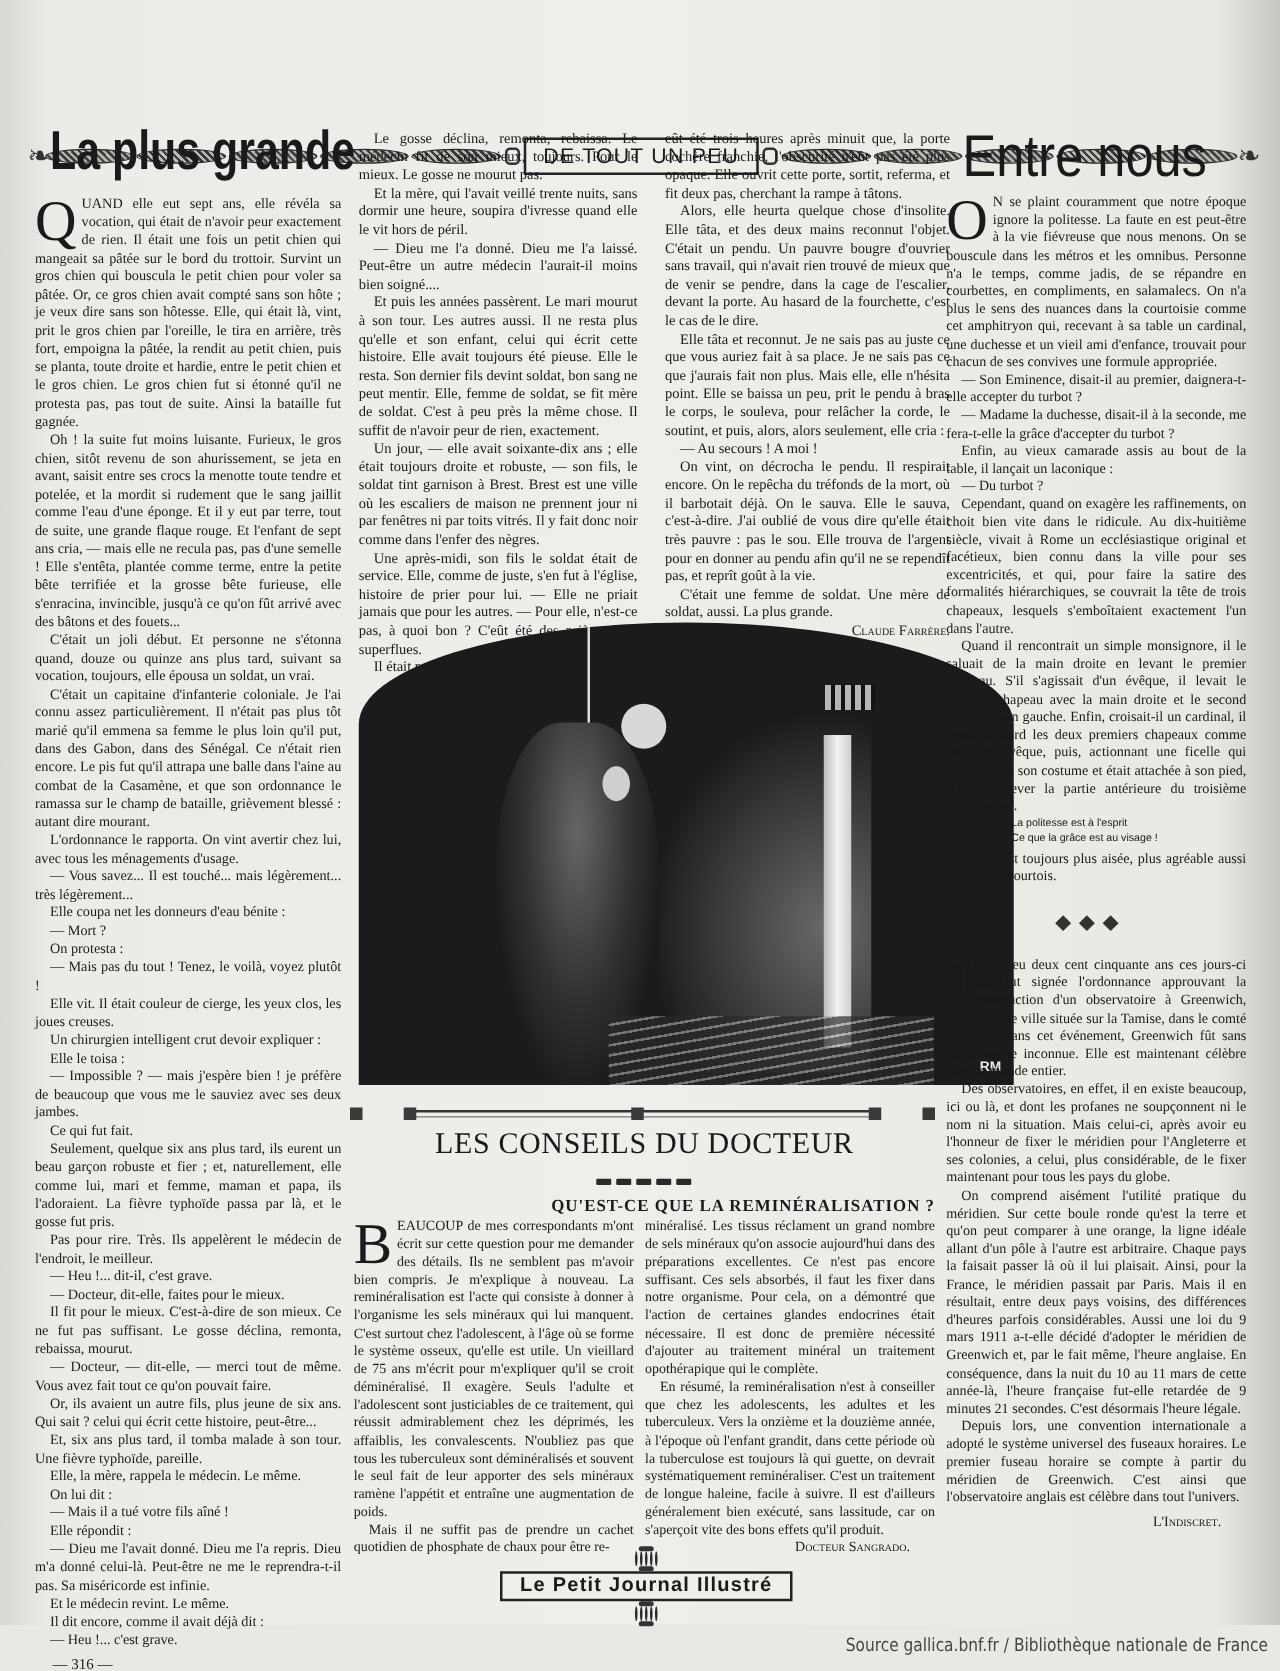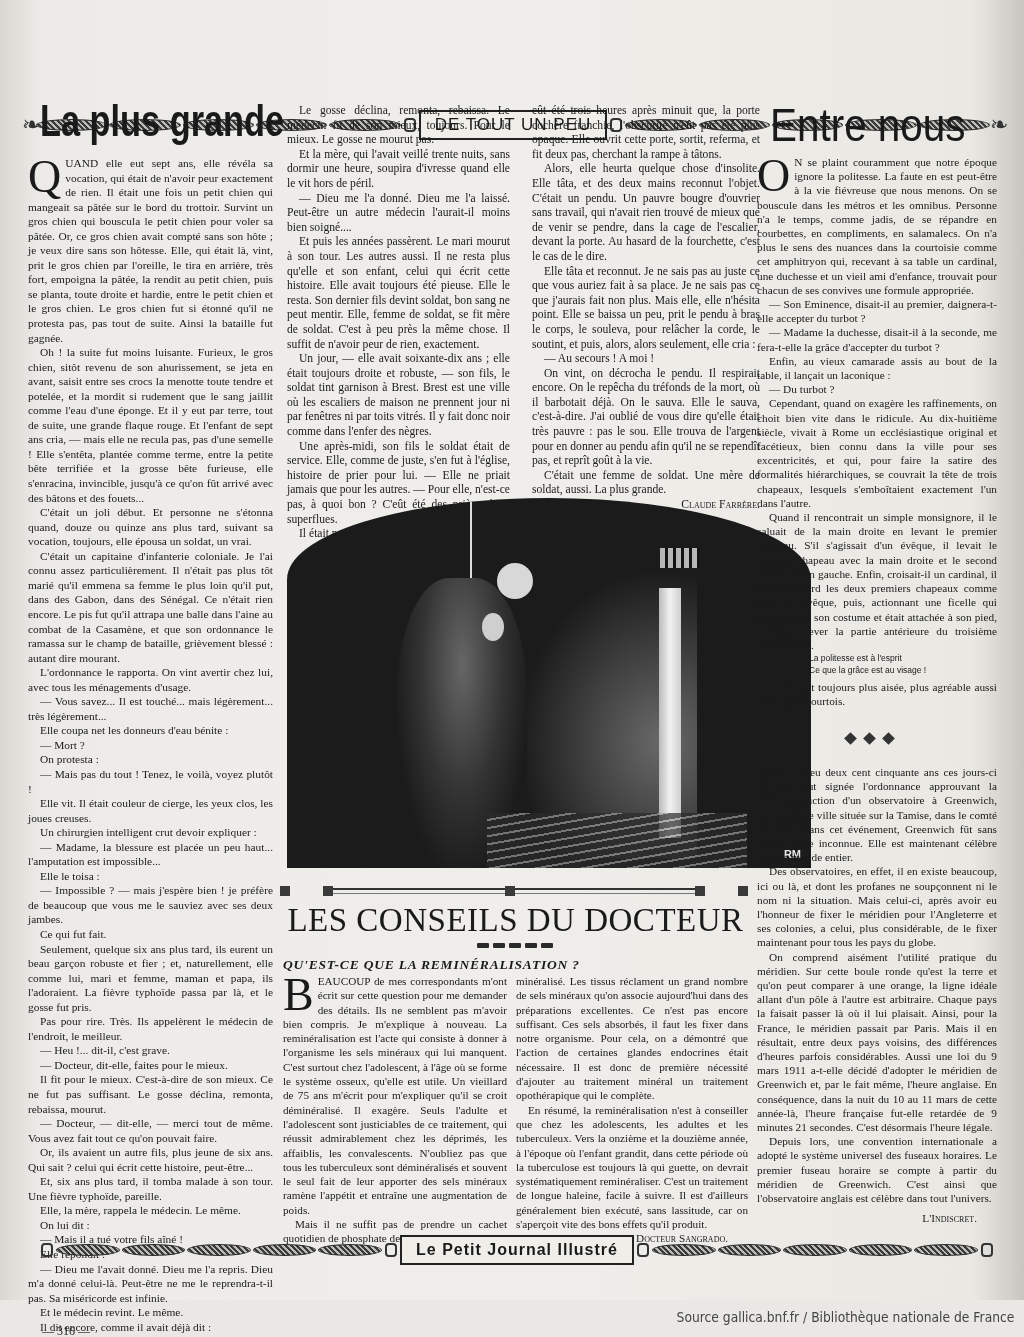--- a/index.html
+++ b/index.html
@@ -53,26 +53,26 @@
   .illus .door { position: absolute; left: 372px; top: 90px; width: 22px; height: 250px; background: linear-gradient(90deg,#bbb,#f2f2f2,#cfcfcf); }
   .illus .glow { position: absolute; left: 230px; top: 70px; width: 180px; height: 290px; background: radial-gradient(ellipse at 80% 60%, rgba(200,200,200,0.45), rgba(0,0,0,0) 70%); }
   .illus .window { position: absolute; left: 373px; top: 50px; width: 40px; height: 20px; background: repeating-linear-gradient(90deg,#ddd 0 5px,#111 5px 8px); opacity:0.8;}
   .illus .figure { position: absolute; left: 110px; top: 80px; width: 130px; height: 290px; background: radial-gradient(ellipse at 50% 30%, #666 0%, #333 45%, #1b1b1b 75%); border-radius: 40% 40% 10% 10%; }
   .illus .face { position: absolute; left: 195px; top: 115px; width: 22px; height: 28px; background: #cfcfcf; border-radius: 50%; }
   .illus .head2 { position: absolute; left: 210px; top: 65px; width: 36px; height: 36px; background: #d8d8d8; border-radius: 50%; }
   .illus .rope { position: absolute; left: 183px; top: 0; width: 2px; height: 85px; background:#ddd; }
   .illus .floor { position: absolute; left: 200px; bottom: 0; width: 260px; height: 55px; background: repeating-linear-gradient(170deg,#2a2a2a 0 6px,#9a9a9a 6px 8px); opacity:0.7; }
   .illus .signature { position: absolute; right: 10px; bottom: 8px; color: #e8e8e8; font-family: "Liberation Sans", sans-serif; font-weight: bold; font-size: 11px; }
 
-  .doc-title { position: absolute; left: 283px; top: 902px; width: 465px; text-align: center; font-size: 33px; letter-spacing: 0.5px; font-family: "Liberation Serif", serif; }
+  .doc-title { position: absolute; left: 283px; top: 902px; width: 465px; text-align: center; font-size: 24px; letter-spacing: 0.5px; font-family: "Liberation Serif", serif; }
   .rule { position: absolute; height: 6px; border-top: 2px solid #333; border-bottom: 1px solid #777; }
   .sq { position: absolute; width: 10px; height: 10px; background: #3a3a3a; }
   .dashes { position: absolute; left: 477px; top: 943px; display: flex; gap: 4px; }
   .dashes span { width: 12px; height: 5px; background: #2a2a2a; border-radius: 1px; }
-  .subtitle { position: absolute; left: 283px; top: 957px; width: 465px; text-align: left; font-weight: bold; font-size: 13.5px; letter-spacing: 0.8px; font-family: "Liberation Serif", serif; font-style: italic; }
+  .subtitle { position: absolute; left: 283px; top: 957px; width: 465px; text-align: right; font-weight: bold; font-size: 13.5px; letter-spacing: 0.8px; font-family: "Liberation Serif", serif; }
   .diamonds { position: absolute; left: 846px; top: 734px; display: flex; gap: 10px; }
   .diamonds span { width: 9px; height: 9px; background: #333; transform: rotate(45deg); }
   .pagenum { position: absolute; left: 42px; top: 1283px; font-size: 12px; margin-top: 41px; }
   .source { position: absolute; right: 10px; top: 1309px; font-family: "DejaVu Sans", sans-serif; font-size: 14.5px; color: #444; transform: scaleX(0.85); transform-origin: right center; }
 </style>
 </head>
 <body>
 
 <div class="page">
 
@@ -109,21 +109,20 @@
     <p>C'était un joli début. Et personne ne s'étonna quand, douze ou quinze ans plus tard, suivant sa vocation, toujours, elle épousa un soldat, un vrai.</p>
     <p>C'était un capitaine d'infanterie coloniale. Je l'ai connu assez particulièrement. Il n'était pas plus tôt marié qu'il emmena sa femme le plus loin qu'il put, dans des Gabon, dans des Sénégal. Ce n'était rien encore. Le pis fut qu'il attrapa une balle dans l'aine au combat de la Casamène, et que son ordonnance le ramassa sur le champ de bataille, grièvement blessé : autant dire mourant.</p>
     <p>L'ordonnance le rapporta. On vint avertir chez lui, avec tous les ménagements d'usage.</p>
     <p>— Vous savez... Il est touché... mais légèrement... très légèrement...</p>
     <p>Elle coupa net les donneurs d'eau bénite :</p>
     <p>— Mort ?</p>
     <p>On protesta :</p>
     <p>— Mais pas du tout ! Tenez, le voilà, voyez plutôt !</p>
     <p>Elle vit. Il était couleur de cierge, les yeux clos, les joues creuses.</p>
     <p>Un chirurgien intelligent crut devoir expliquer :</p>
-    <p>— Madame, la blessure est placée un peu haut... l'amputation est impossible...</p>
     <p>Elle le toisa :</p>
     <p>— Impossible ? — mais j'espère bien ! je préfère de beaucoup que vous me le sauviez avec ses deux jambes.</p>
     <p>Ce qui fut fait.</p>
     <p>Seulement, quelque six ans plus tard, ils eurent un beau garçon robuste et fier ; et, naturellement, elle comme lui, mari et femme, maman et papa, ils l'adoraient. La fièvre typhoïde passa par là, et le gosse fut pris.</p>
     <p>Pas pour rire. Très. Ils appelèrent le médecin de l'endroit, le meilleur.</p>
     <p>— Heu !... dit-il, c'est grave.</p>
     <p>— Docteur, dit-elle, faites pour le mieux.</p>
     <p>Il fit pour le mieux. C'est-à-dire de son mieux. Ce ne fut pas suffisant. Le gosse déclina, remonta, rebaissa, mourut.</p>
     <p>— Docteur, — dit-elle, — merci tout de même. Vous avez fait tout ce qu'on pouvait faire.</p>
     <p>Or, ils avaient un autre fils, plus jeune de six ans. Qui sait ? celui qui écrit cette histoire, peut-être...</p>
@@ -226,21 +225,21 @@
 
   <div class="col" style="left:757px; top:765px; width:240px; font-size:11.3px; line-height:14.2px;">
     <span class="dropcap" style="font-weight:bold;">I</span>
     <p class="noindent">L y a eu deux cent cinquante ans ces jours-ci que fut signée l'ordonnance approuvant la construction d'un observatoire à Greenwich, une modeste ville située sur la Tamise, dans le comté de Kent. Sans cet événement, Greenwich fût sans doute restée inconnue. Elle est maintenant célèbre dans le monde entier.</p>
     <p>Des observatoires, en effet, il en existe beaucoup, ici ou là, et dont les profanes ne soupçonnent ni le nom ni la situation. Mais celui-ci, après avoir eu l'honneur de fixer le méridien pour l'Angleterre et ses colonies, a celui, plus considérable, de le fixer maintenant pour tous les pays du globe.</p>
     <p>On comprend aisément l'utilité pratique du méridien. Sur cette boule ronde qu'est la terre et qu'on peut comparer à une orange, la ligne idéale allant d'un pôle à l'autre est arbitraire. Chaque pays la faisait passer là où il lui plaisait. Ainsi, pour la France, le méridien passait par Paris. Mais il en résultait, entre deux pays voisins, des différences d'heures parfois considérables. Aussi une loi du 9 mars 1911 a-t-elle décidé d'adopter le méridien de Greenwich et, par le fait même, l'heure anglaise. En conséquence, dans la nuit du 10 au 11 mars de cette année-là, l'heure française fut-elle retardée de 9 minutes 21 secondes. C'est désormais l'heure légale.</p>
     <p>Depuis lors, une convention internationale a adopté le système universel des fuseaux horaires. Le premier fuseau horaire se compte à partir du méridien de Greenwich. C'est ainsi que l'observatoire anglais est célèbre dans tout l'univers.</p>
     <p class="sig smallcaps" style="margin-top:6px; padding-right:20px;">L'Indiscret.</p>
   </div>
 
-  <div class="band" style="left:38px; top:1237px; width:958px;">
+  <div class="band" style="left:38px; top:1237px; width:958px;flex-direction:column;">
     <span class="knot"></span>
     <div class="chain">
         <span class="link"></span>
         <span class="link"></span>
         <span class="link"></span>
         <span class="link"></span>
         <span class="link"></span>
       </div>
     <span class="knot"></span>
     <div class="band-box" style="font-weight:bold; font-size:16px;">Le Petit Journal Illustré</div>

